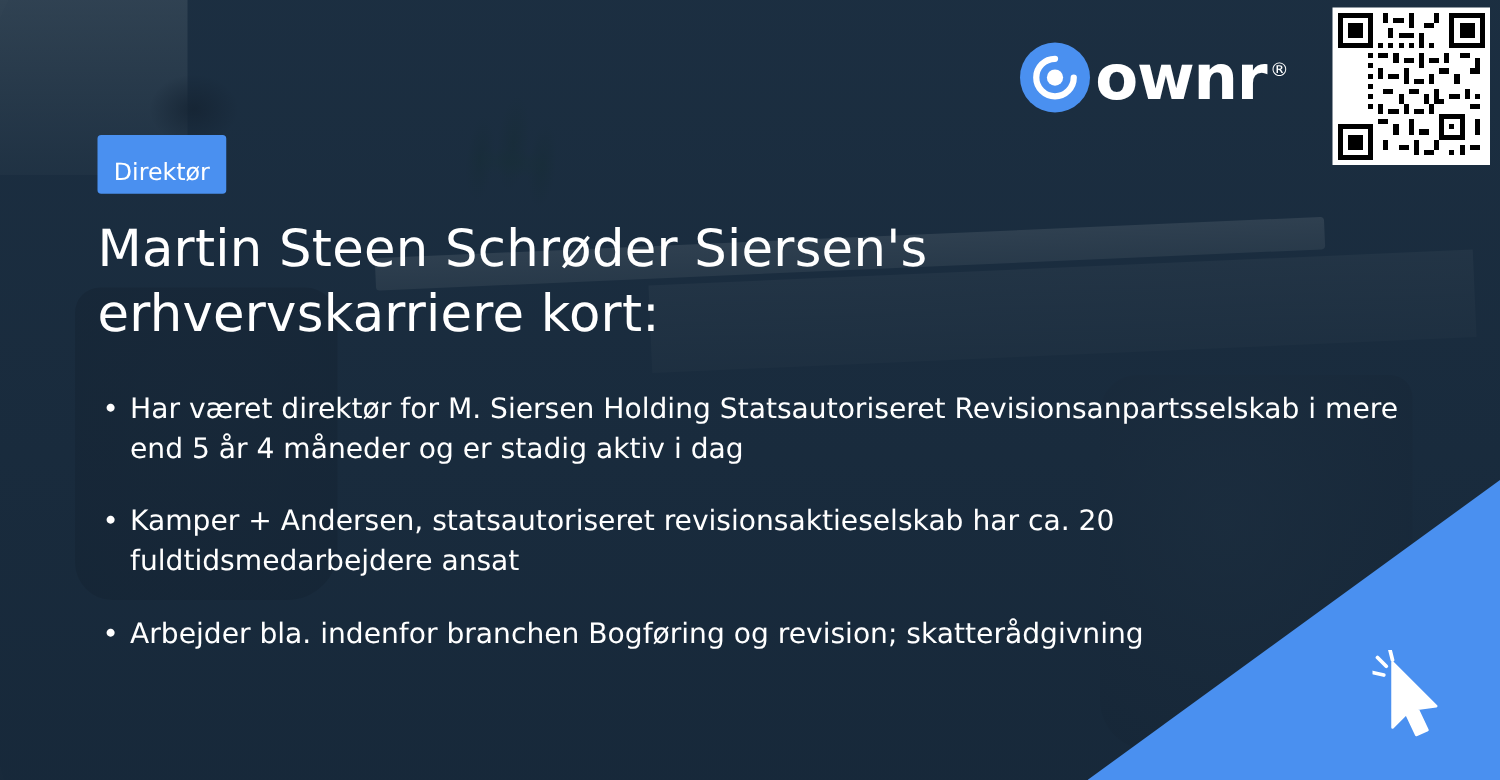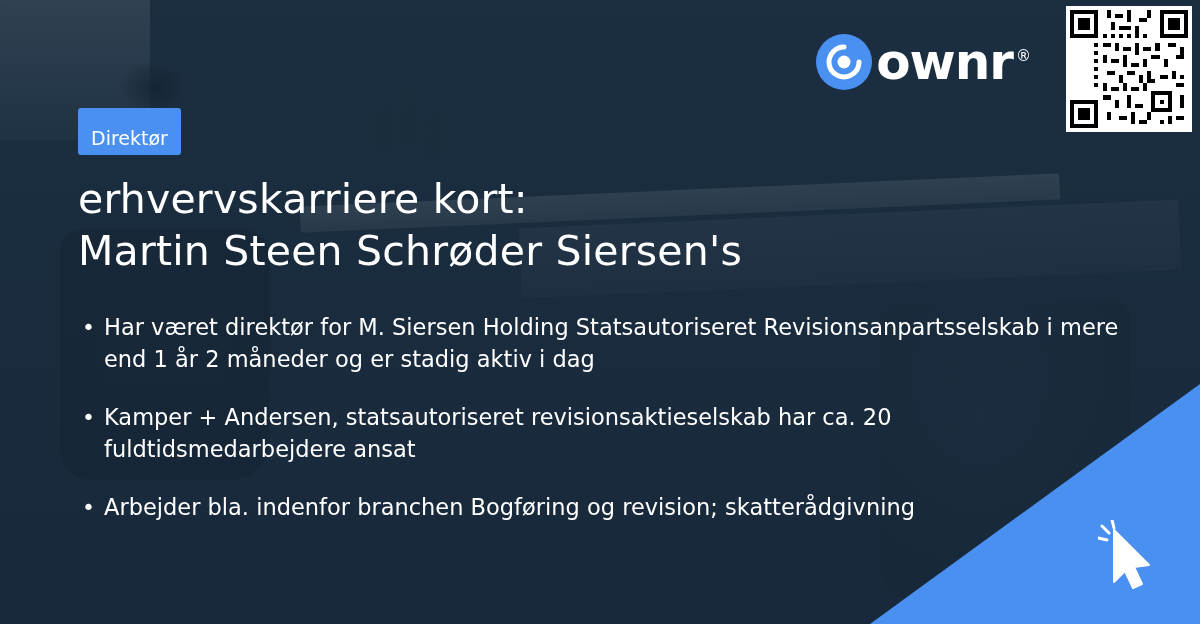--- a/index.html
+++ b/index.html
@@ -323,29 +323,29 @@
           <rect x="24" y="26" width="1" height="2"></rect>
         <rect x="27" y="21" width="1" height="3"></rect>
           <rect x="20" y="17" width="1" height="1"></rect>
       </g>
     </svg>
   </div>
 
   <div class="content">
     <span class="badge">Direktør</span>
     <div class="title">
+      <div>Martin Steen Schrøder Siersen's</div>
       <div>erhvervskarriere kort:</div>
-      <div>Martin Steen Schrøder Siersen's</div>
     </div>
   </div>
 
   <div class="bullets">
     <div class="bullet">
       <span class="dot">•</span>
-      <span class="btext">Har været direktør for M. Siersen Holding Statsautoriseret Revisionsanpartsselskab i mere end 1 år 2 måneder og er stadig aktiv i dag</span>
+      <span class="btext">Har været direktør for M. Siersen Holding Statsautoriseret Revisionsanpartsselskab i mere end 5 år 4 måneder og er stadig aktiv i dag</span>
     </div>
     <div class="bullet">
       <span class="dot">•</span>
       <span class="btext">Kamper + Andersen, statsautoriseret revisionsaktieselskab har ca. 20 fuldtidsmedarbejdere ansat</span>
     </div>
     <div class="bullet">
       <span class="dot">•</span>
       <span class="btext">Arbejder bla. indenfor branchen Bogføring og revision; skatterådgivning</span>
     </div>
   </div>

